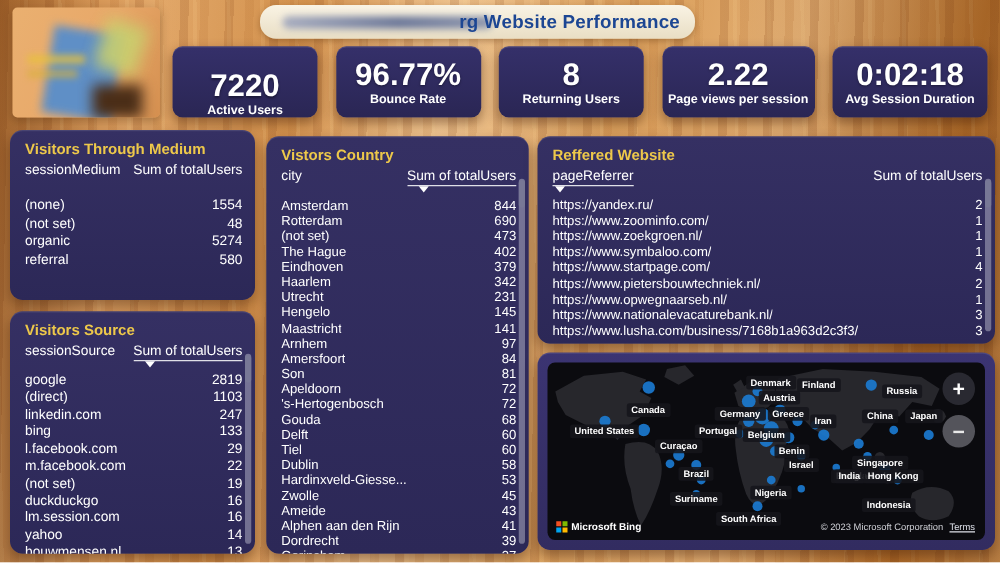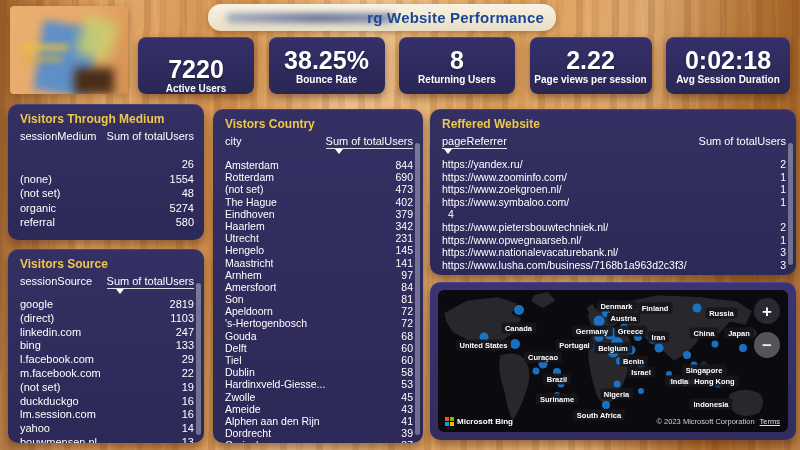--- a/index.html
+++ b/index.html
@@ -106,21 +106,21 @@
     <div class="redacted"></div>
     <span class="t">rg Website Performance</span>
   </div>
 
   <div class="kpi-row">
       <div class="kpi">
         <div class="v">7220</div>
         <div class="l">Active Users</div>
       </div>
       <div class="kpi">
-        <div class="v">38.25%</div>
+        <div class="v">96.77%</div>
         <div class="l">Bounce Rate</div>
       </div>
       <div class="kpi">
         <div class="v">8</div>
         <div class="l">Returning Users</div>
       </div>
       <div class="kpi">
         <div class="v">2.22</div>
         <div class="l">Page views per session</div>
       </div>
@@ -130,24 +130,20 @@
       </div>
     </div>
 
   <div class="card" id="card-medium">
     <div class="title">Visitors Through Medium</div>
     <div class="thead">
       <span class="th">sessionMedium</span>
       <span class="th">Sum of totalUsers</span>
     </div>
     <div class="tbody">
-        <div class="tr">
-          <div class="td label"></div>
-          <div class="td num">26</div>
-        </div>
         <div class="tr">
           <div class="td label">(none)</div>
           <div class="td num">1554</div>
         </div>
         <div class="tr">
           <div class="td label">(not set)</div>
           <div class="td num">48</div>
         </div>
         <div class="tr">
           <div class="td label">organic</div>
@@ -346,20 +342,21 @@
         </div>
         <div class="tr">
           <div class="td label">https://www.zoekgroen.nl/</div>
           <div class="td num">1</div>
         </div>
         <div class="tr">
           <div class="td label">https://www.symbaloo.com/</div>
           <div class="td num">1</div>
         </div>
         <div class="tr">
+          <div class="td label">https://www.startpage.com/</div>
           <div class="td num">4</div>
         </div>
         <div class="tr">
           <div class="td label">https://www.pietersbouwtechniek.nl/</div>
           <div class="td num">2</div>
         </div>
         <div class="tr">
           <div class="td label">https://www.opwegnaarseb.nl/</div>
           <div class="td num">1</div>
         </div>

